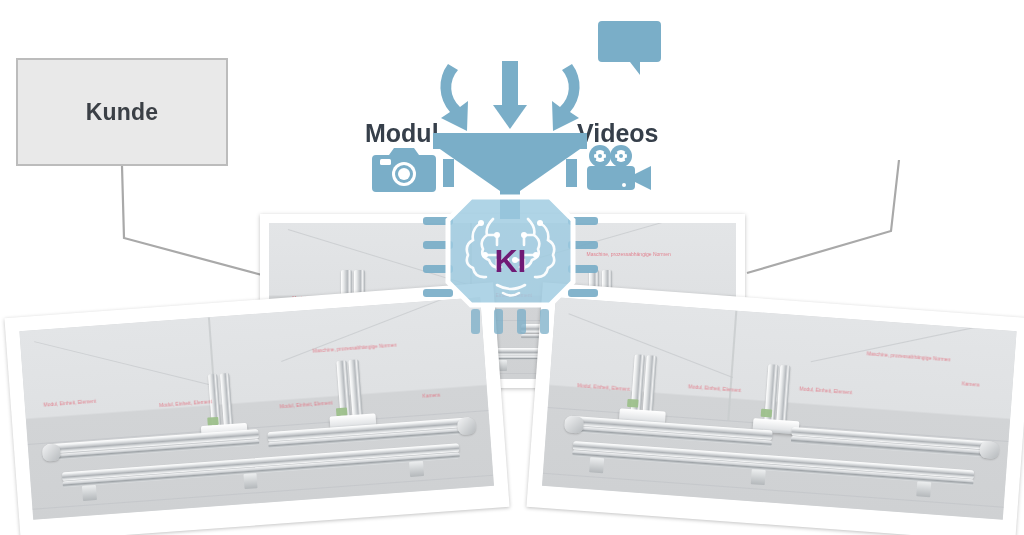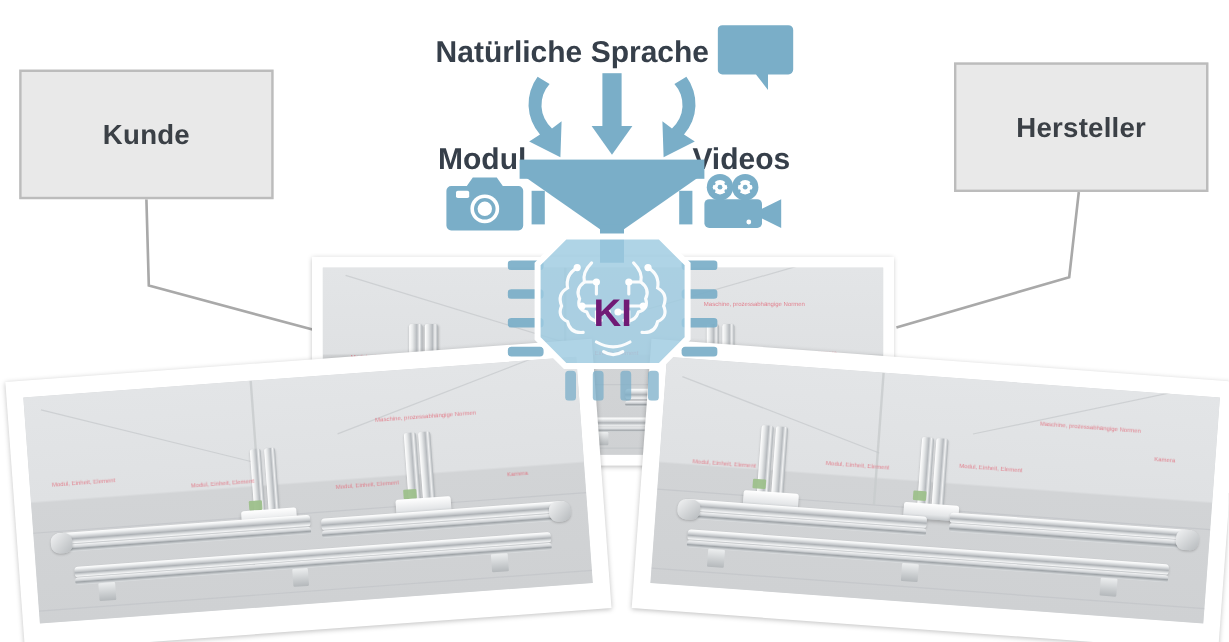--- a/index.html
+++ b/index.html
@@ -201,23 +201,20 @@
 
   <svg class="connector-svg" viewBox="0 0 1024 535">
     <polyline class="connector-line" points="122,166 124,238 262,275"></polyline>
     <polyline class="connector-line" points="899,160 891,231 747,273"></polyline>
   </svg>
 
   <div class="actor-box" id="box-kunde">
     <span class="actor-label">Kunde</span>
   </div>
 
-  <div class="actor-box" id="box-hersteller">
-    <span class="actor-label">Hersteller</span>
-  </div>
 
   <div class="photo-card" id="photo-mid">
     <div class="photo-inner">
       <div class="machine-scene">
         <div class="wall-seam" style="left:43%; top:0; height:62%;"></div>
         <div class="diag-line" style="left:4%;  top:4%;  width:44%; transform:rotate(17deg);"></div>
         <div class="diag-line" style="left:58%; top:22%; width:46%; transform:rotate(-16deg);"></div>
         <div class="floor-line" style="left:0; top:62%; width:100%;"></div>
         <div class="floor-line" style="left:0; top:96%; width:100%;"></div>
 
@@ -328,21 +325,20 @@
         <div class="redtext" style="left:30%; top:40%;">Modul, Einheit, Element</div>
         <div class="redtext" style="left:68%; top:16%;">Maschine, prozessabhängige Normen</div>
         <div class="redtext" style="left:54%; top:37%;">Modul, Einheit, Element</div>
         <div class="redtext" style="left:89%; top:28%;">Kamera</div>
       </div>
     </div>
   </div>
 
   <div id="ai-group">
 
-    <div class="ai-label" id="label-sprache">Natürliche Sprache</div>
 
     <svg class="icon-svg" id="icon-speech" viewBox="0 0 70 62">
       <path d="M4 4 h55 a4 4 0 0 1 4 4 v33 a4 4 0 0 1 -4 4 h-17 l0 13 l-10 -13 h-28 a4 4 0 0 1 -4 -4 v-33 a4 4 0 0 1 4 -4 z" fill="#7aaec8"></path>
     </svg>
 
     <div class="ai-label" id="label-bilder">Modul</div>
     <div class="ai-label" id="label-videos">Videos</div>
 
     <svg class="icon-svg" id="icon-camera" viewBox="0 0 66 52">
       <path d="M23 4 h20 l5 7 h13 a4 4 0 0 1 4 4 v29 a4 4 0 0 1 -4 4 h-56 a4 4 0 0 1 -4 -4 v-29 a4 4 0 0 1 4 -4 h13 z" fill="#7aaec8"></path>

